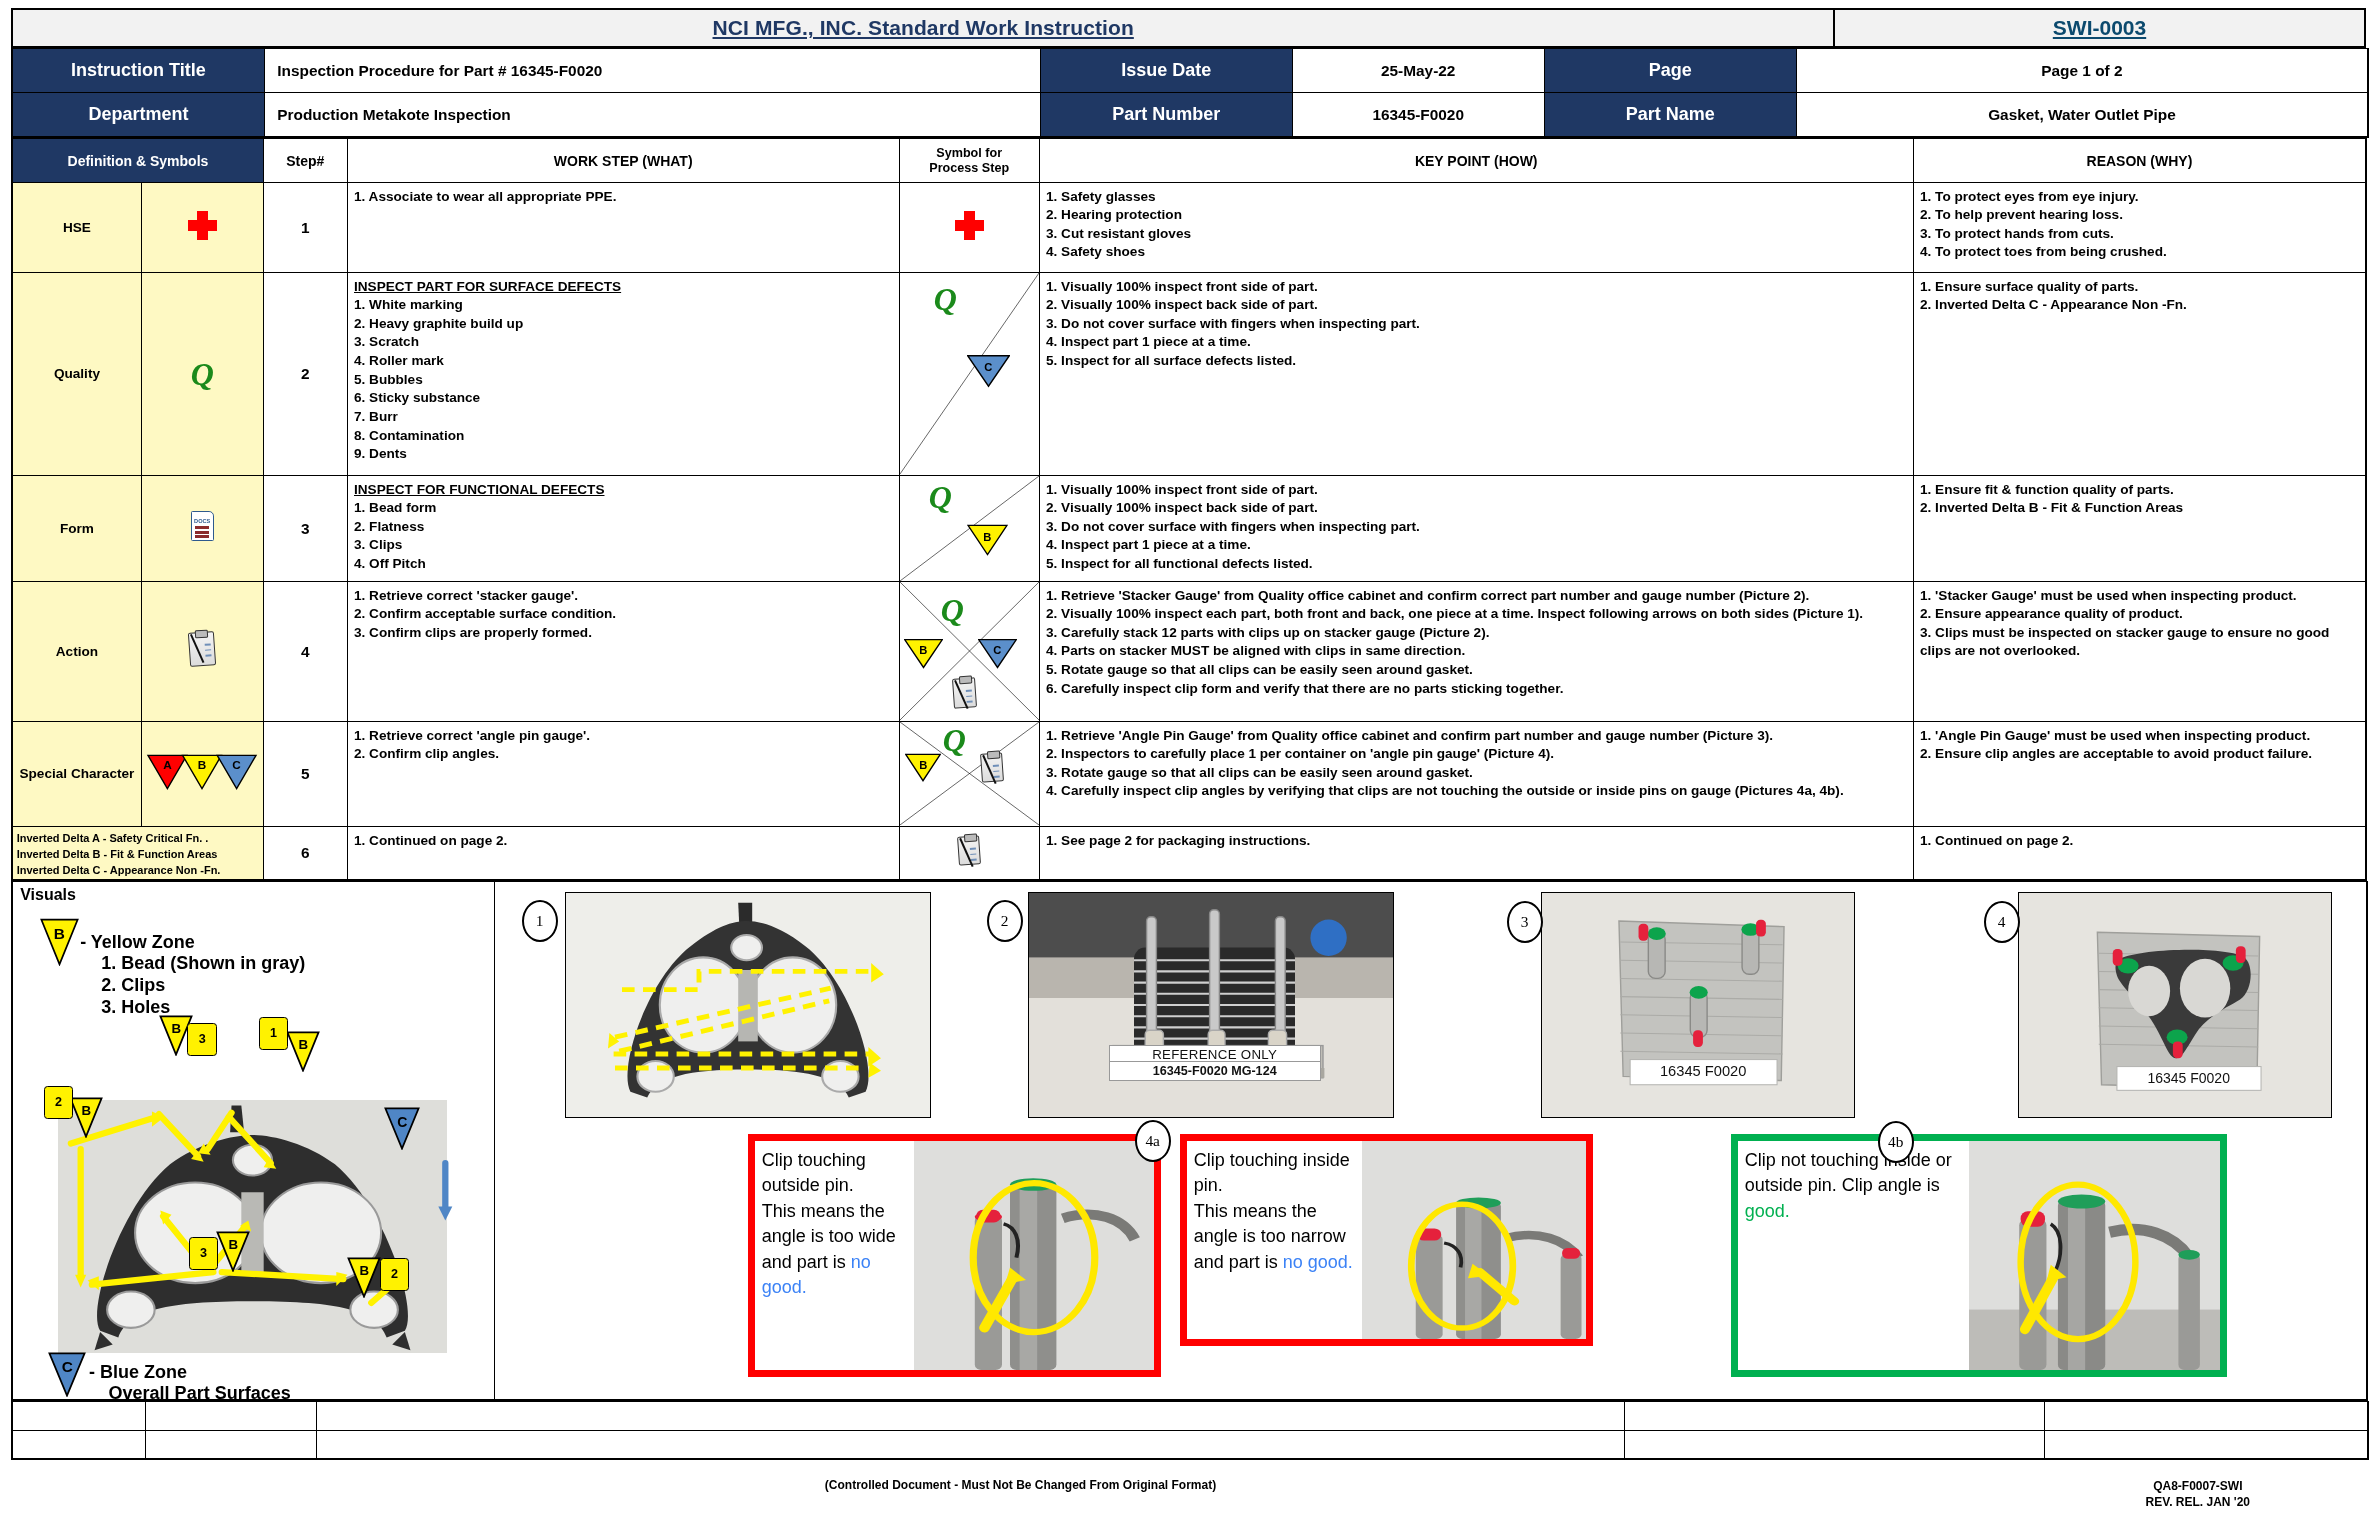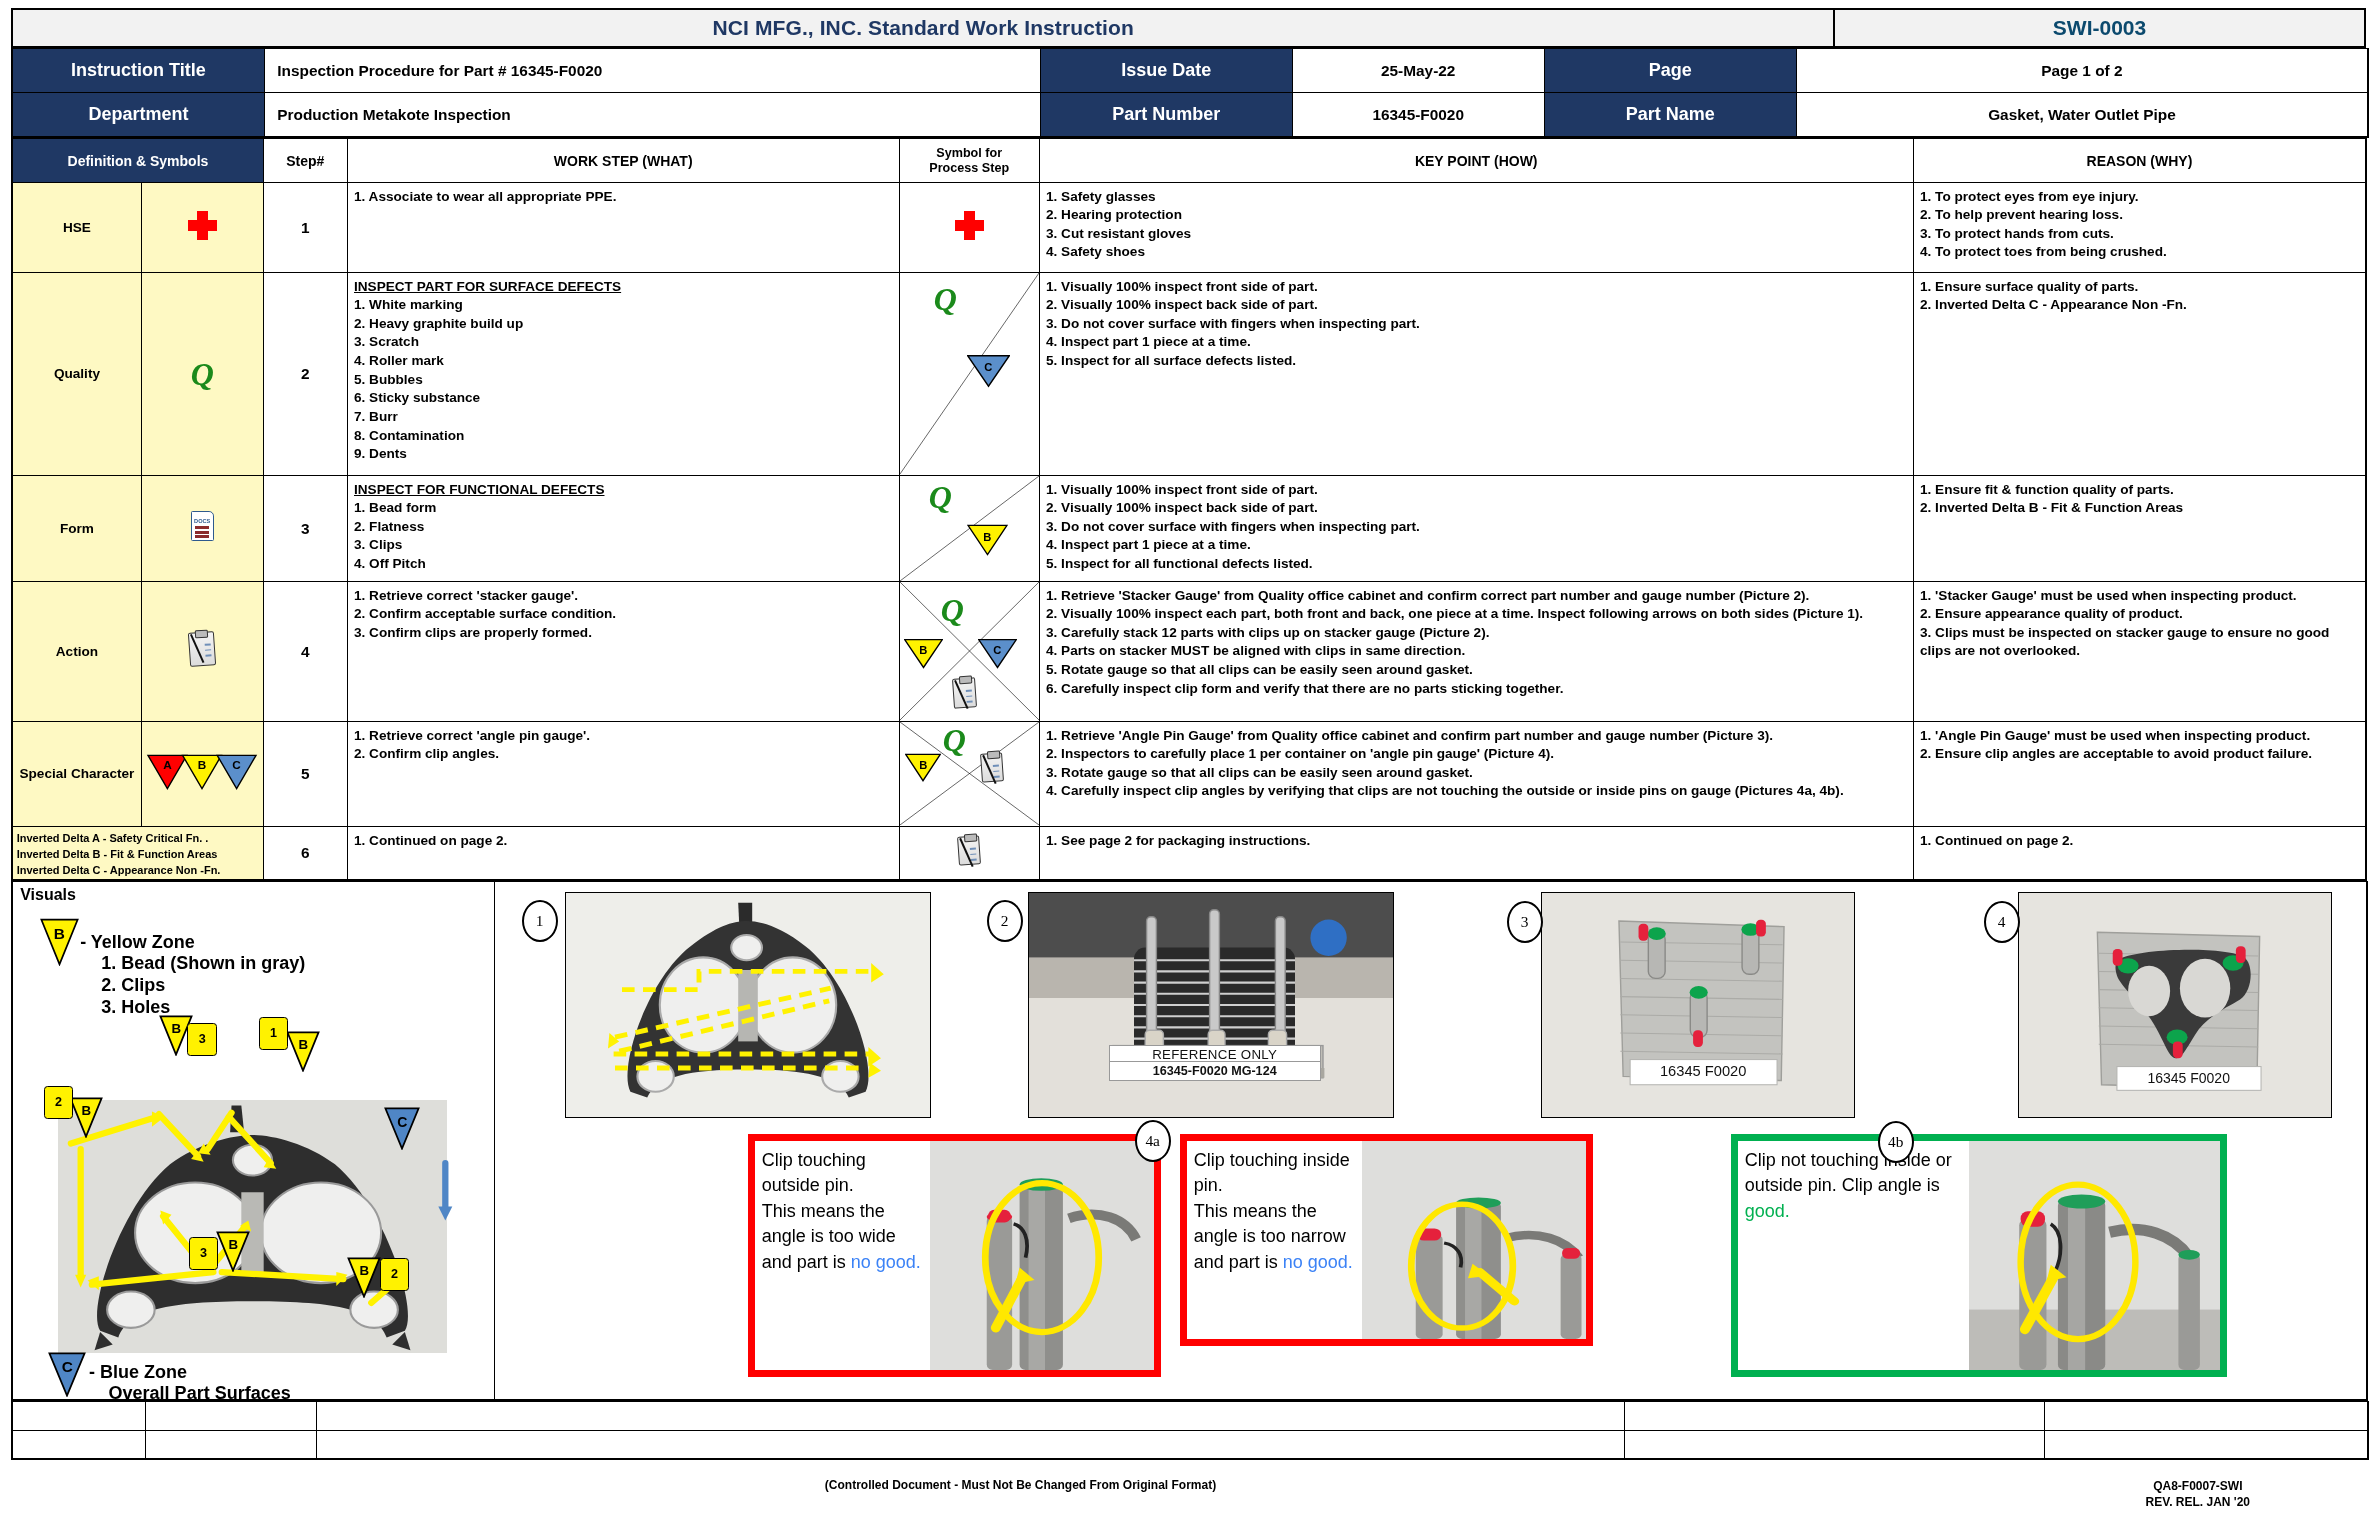--- a/index.html
+++ b/index.html
@@ -10,21 +10,21 @@
   table{border-collapse:collapse;table-layout:fixed;}
   td,th{vertical-align:top;}
 
   .navy{background:#1F3864;color:#fff;font-weight:bold;text-align:center;vertical-align:middle;}
   .lightblue{background:#fef9c3;}
   .ctr{text-align:center;vertical-align:middle;}
   .bold{font-weight:bold;}
 
   
   .titlebar{width:100%;border:2.1px solid #000;border-collapse:collapse;}
-  .titlebar td{background:#F2F2F2;height:34px;vertical-align:middle;}
+  .titlebar td{background:#F2F2F2;height:34px;vertical-align:middle;text-decoration:underline;}
   .titlebar .maintitle{text-align:center;color:#1F3864;font-weight:bold;font-size:21px;letter-spacing:0.1px;}
   .titlebar .swino{text-align:center;color:#0c4a6e;font-weight:bold;font-size:21px;border-left:2.1px solid #000;}
 
   
   .hdr{width:100%;border:2.1px solid #000;border-top:none;}
   .hdr td{border:0.7px solid #000;height:41px;font-size:15.4px;}
   .hdr td.navy{font-size:18px;}
   .hdr td.val{padding-left:12.6px;font-weight:bold;vertical-align:middle;}
   .hdr td.valc{text-align:center;font-weight:bold;vertical-align:middle;}
 
@@ -646,21 +646,21 @@
               <rect x="310" y="76" width="14" height="24" rx="6" fill="#E5213C"></rect>
               <rect x="220" y="212" width="14" height="24" rx="6" fill="#E5213C"></rect>
               <rect x="140" y="248" width="206" height="34" fill="#fff" stroke="#b5b5b2" stroke-width="1.5"></rect>
             </svg>
             <div class="lbl" style="left:98px;top:173px;width:144px;height:24px;line-height:24px;font-size:14px;border:none;background:transparent">16345 F0020</div>
           </div>
           <div class="badge" style="left:-34px;top:9.8px;width:32px;height:38px">4</div>
         </div>
 
         <div class="redbox" style="position:absolute;left:253px;top:252px;width:413px;height:243px">
-          <div class="boxtext" style="width:175px">
+          <div class="boxtext" style="width:159px">
             <span>Clip touching outside pin.</span><br>
             <span>This means the angle is too wide and part is </span><span class="red">no good.</span>
           </div>
           <div class="photo" style="flex:1;background:#dcdcda;position:relative">
             <svg width="100%" height="100%" viewBox="0 0 300 326" preserveAspectRatio="none">
               <rect width="300" height="326" fill="#dededc"></rect>
               <rect x="120" y="60" width="58" height="266" rx="8" fill="#8f8f8c"></rect>
               <rect x="132" y="60" width="22" height="266" fill="#b9b9b6" opacity=".6"></rect>
               <ellipse cx="149" cy="62" rx="29" ry="9" fill="#1F9E59"></ellipse>
               <rect x="76" y="106" width="34" height="220" rx="8" fill="#9a9a97"></rect>

